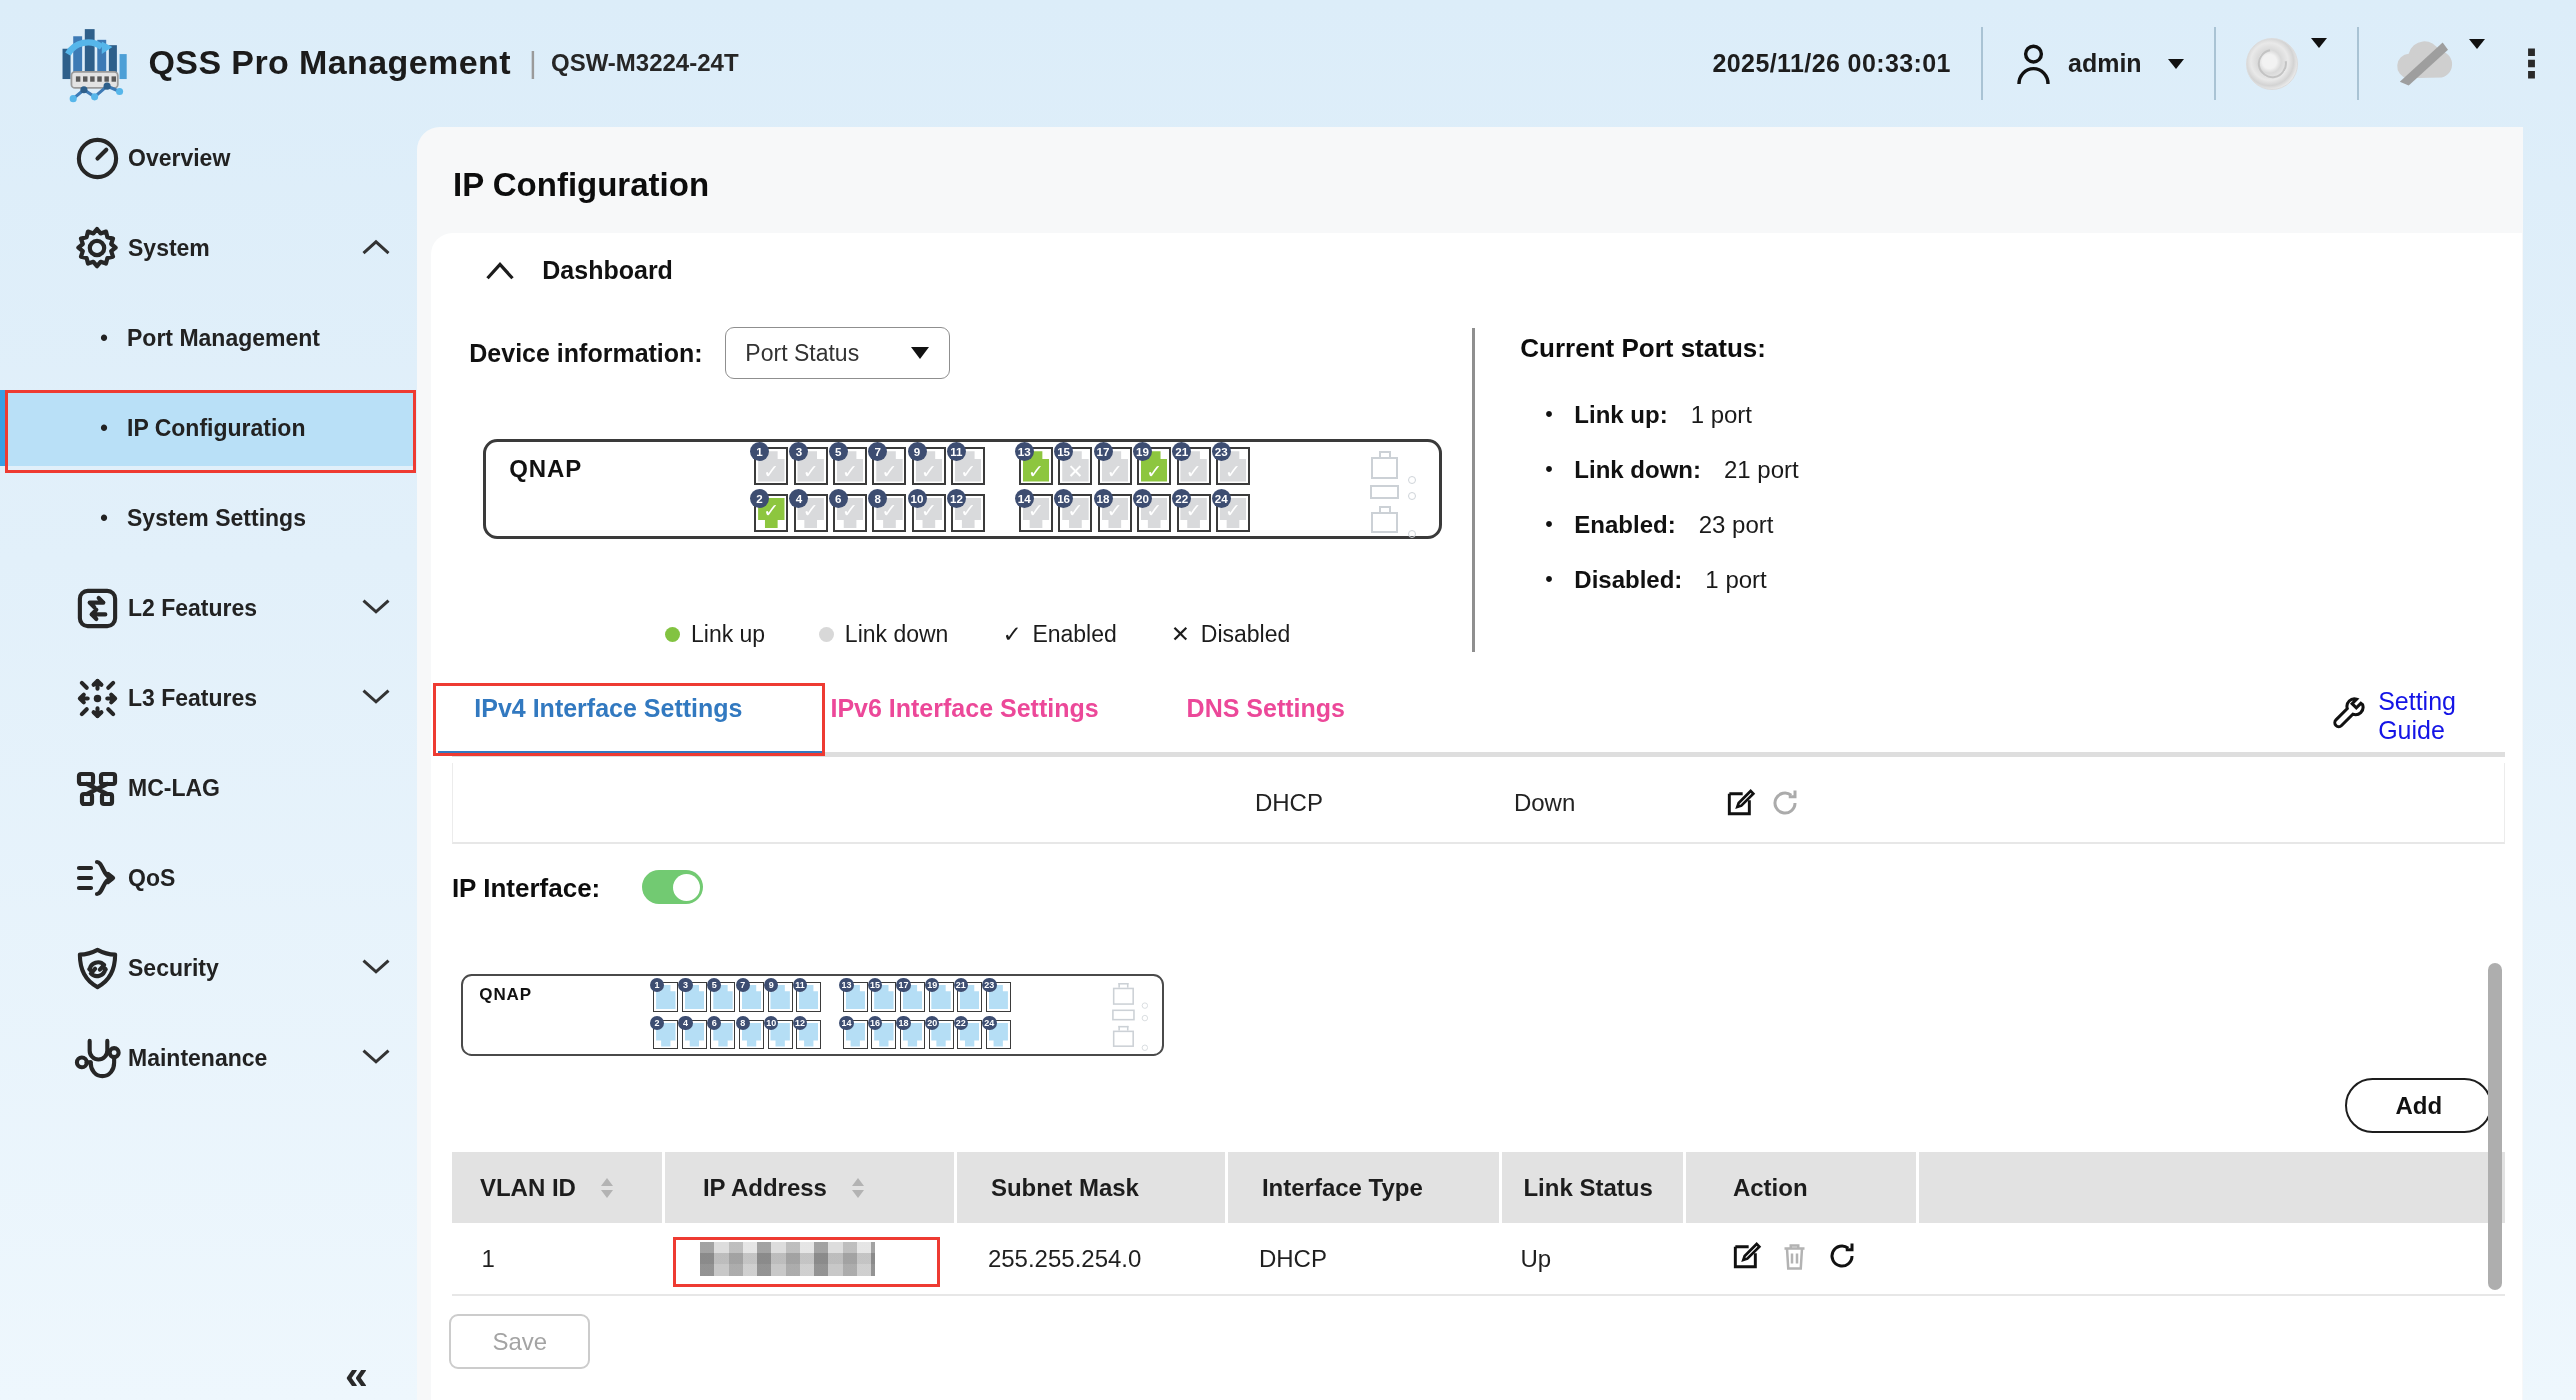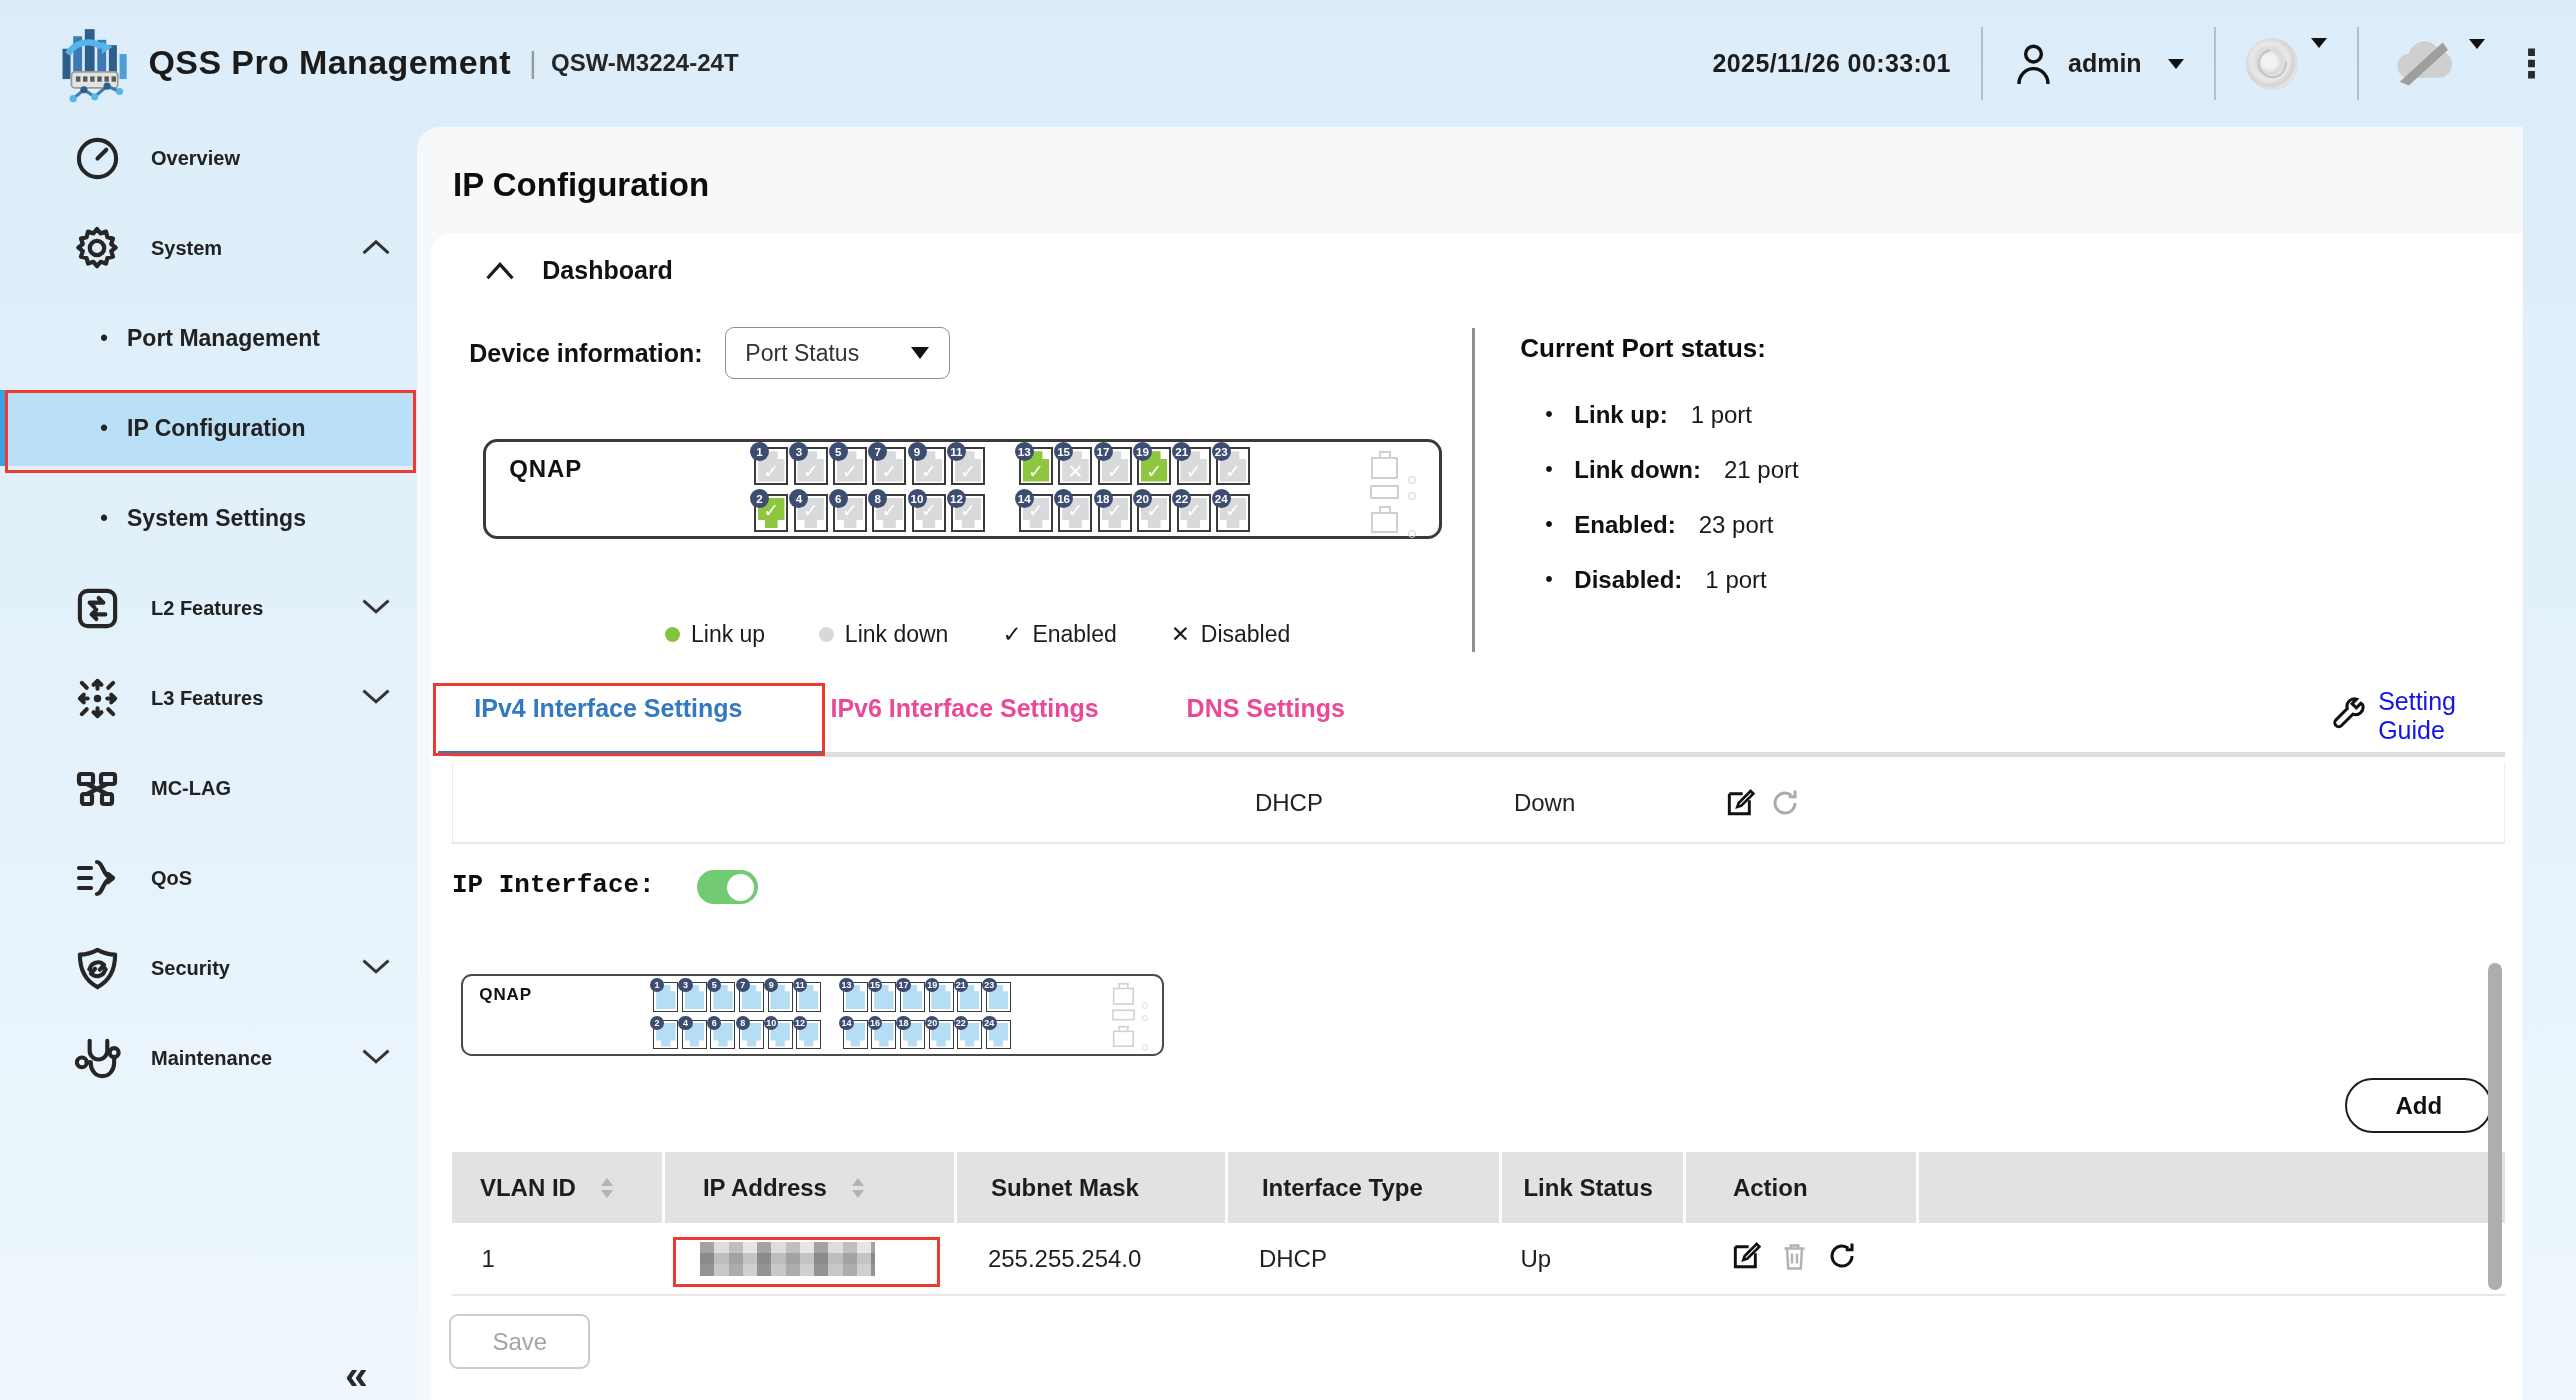--- a/index.html
+++ b/index.html
@@ -25,21 +25,21 @@
      background:radial-gradient(circle at 45% 45%, #f2f2f2 0 18%, #d9d9d9 30%, #e9e9e9 48%, #d3d3d3 62%, #efefef 75%); 
      border:0.9px solid #dcdcdc; position:relative; }
   .swirl:after { content:""; position:absolute; inset:10.7px; border:2.7px solid #c3c3c3; border-radius:50%; border-top-color:transparent; transform:rotate(35deg); }
   .kebab { font-size:39px; color:#2a2a2a; font-weight:700; margin-left:27px; line-height:1; }
   .icon-btn { display:flex; }
 
   
   .sidebar { position:absolute; left:0; top:113px; width:417px; }
   .side-item { height:90px; display:flex; align-items:center; position:relative; cursor:pointer; }
   .side-ico { position:absolute; left:72px; width:50px; height:50px; display:flex; align-items:center; justify-content:center; }
-  .side-label { position:absolute; left:151px; font-size:20px; font-weight:700; color:#222; }
+  .side-label { position:absolute; left:128px; font-size:23px; font-weight:700; color:#222; }
   .side-sub-bullet { position:absolute; left:100px; font-size:23px; color:#222; }
   .side-sub-label { position:absolute; left:127px; font-size:23px; font-weight:600; color:#222; }
   .side-chevron { position:absolute; left:361px; }
   .side-item.active .active-bg { position:absolute; left:0; top:7.2px; right:3.6px; bottom:7.2px; background:#b9e0f7; }
   .side-item.active .active-bar { position:absolute; left:0; top:7.2px; bottom:7.2px; width:8px; background:#3a9fe3; }
   .side-item > * { z-index:1; }
   .collapse-btn { position:absolute; left:345px; top:1352px; font-size:41px; font-weight:700; color:#2a2a2a; cursor:pointer; }
 
   
   .content-card { position:absolute; left:417px; top:127px; width:2106px; height:1274px;
@@ -105,21 +105,21 @@
   .tab-blue-line { position:absolute; left:6.3px; top:518px; width:385px; height:5.4px; background:#3279c0; z-index:2; }
   .setting-guide { position:absolute; left:1900px; top:454px; display:flex; align-items:center; gap:10.7px; cursor:pointer; }
   .setting-guide span { font-size:25px; color:#1414e6; }
 
   
   .partial-row { position:absolute; left:20.6px; top:530px; width:2053px; height:81px; background:#fff;
     border-left:1.8px solid #ececec; border-right:1.8px solid #ececec; border-bottom:2.7px solid #e7e7e7; }
   .partial-row .cellabs { position:absolute; top:0; height:100%; display:flex; align-items:center; font-size:24px; color:#222; }
 
   
-  .ipif-row { position:absolute; left:20.6px; top:637px; display:flex; align-items:flex-start; gap:42px;font-family:Liberation Mono, monospace; }
+  .ipif-row { position:absolute; left:20.6px; top:637px; display:flex; align-items:flex-end; gap:42px; }
   .ipif-label { font-size:26px; font-weight:700; color:#0d0d0d; }
   .toggle { width:61px; height:34px; border-radius:17px; background:#72ca72; position:relative; cursor:pointer; }
   .toggle .knob { position:absolute; right:3.6px; top:3.6px; width:27px; height:27px; border-radius:50%; background:#fff; }
   .switch2 { position:absolute; left:30px; top:741px; width:703px; height:82px;
     border:2.2px solid #4a4a4a; border-radius:10.7px; background:#fff; }
   .switch2 .qnap-logo { font-size:17px; left:16px; top:9px; }
   .switch2 .ports-zone { left:190px; top:6.3px; }
   .switch2 .port-row { gap:3.6px; height:34px; margin-bottom:3.6px; }
   .switch2 .group-gap { width:14.3px; }
   .switch2 .port { width:25px; height:29.5px; border-width:1.8px; }

